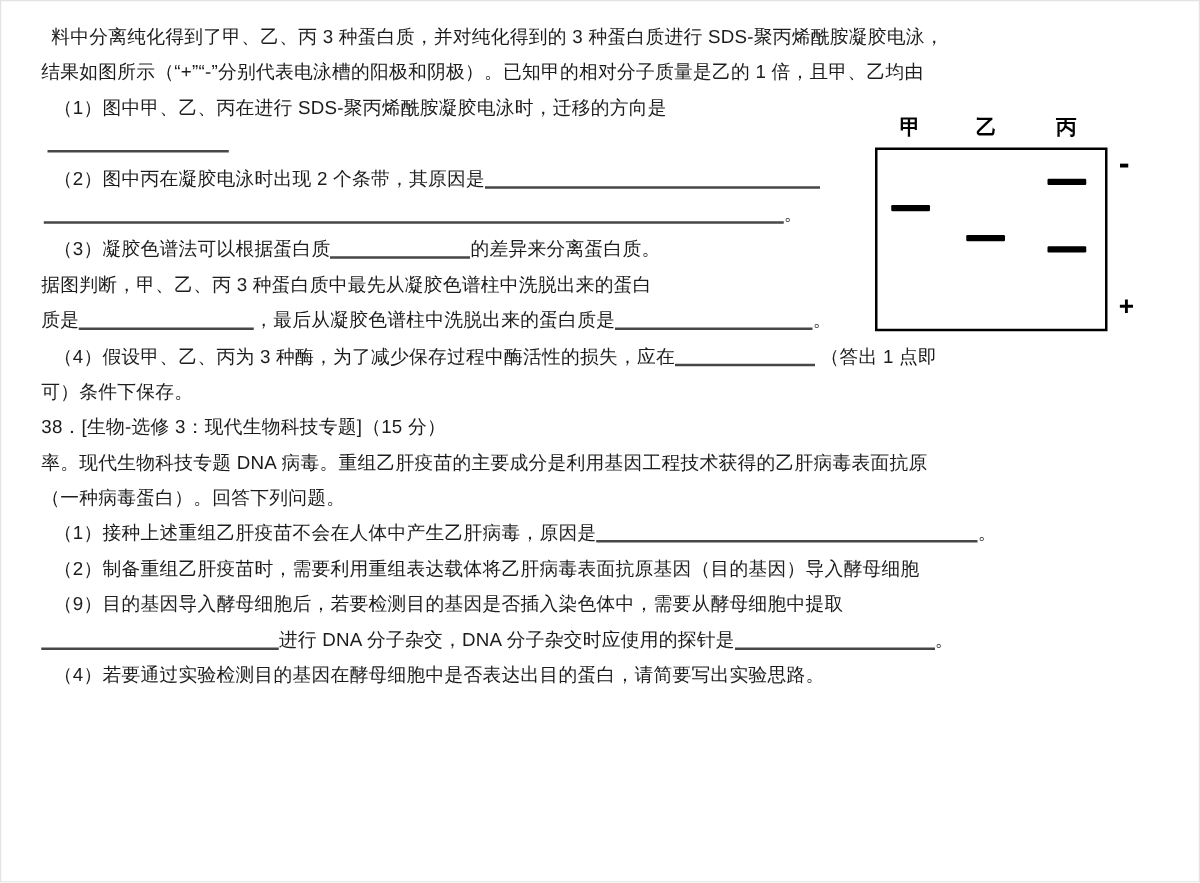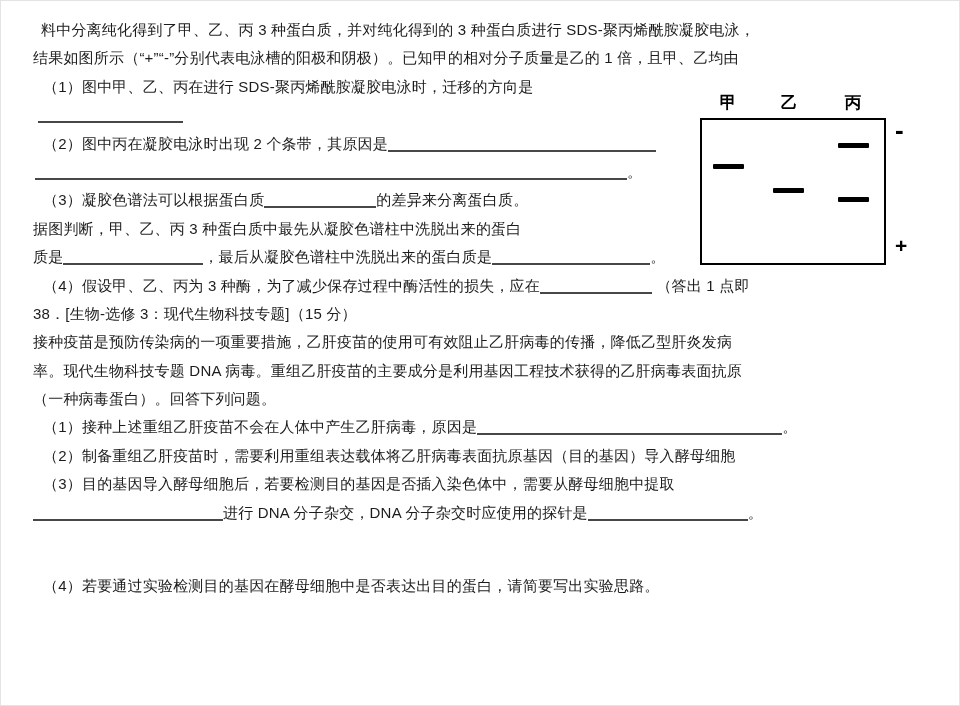--- a/index.html
+++ b/index.html
@@ -55,29 +55,29 @@
       <div class="line" style="padding-left: 8px;"><span>料中分离纯化得到了甲、乙、丙 3 种蛋白质，并对纯化得到的 3 种蛋白质进行 SDS-聚丙烯酰胺凝胶电泳，</span></div>
       <div class="line"><span>结果如图所示（“+”“-”分别代表电泳槽的阳极和阴极）。已知甲的相对分子质量是乙的 1 倍，且甲、乙均由</span></div>
       <div class="line" style="padding-left: 10px;"><span>（1）图中甲、乙、丙在进行 SDS-聚丙烯酰胺凝胶电泳时，迁移的方向是</span></div>
       <div class="line" style="padding-left: 5px;"><span class="blank" style="width: 145px; border-bottom-color: rgb(71, 71, 71);"></span></div>
       <div class="line" style="padding-left: 10px;"><span>（2）图中丙在凝胶电泳时出现 2 个条带，其原因是</span><span class="blank" style="width: 268px; border-bottom-color: rgb(71, 71, 71);"></span></div>
       <div class="line" style="padding-left: 2px;"><span class="blank" style="width: 592px; border-bottom-color: rgb(71, 71, 71);"></span><span>。</span></div>
       <div class="line" style="padding-left: 10px;"><span>（3）凝胶色谱法可以根据蛋白质</span><span class="blank" style="width: 112px; border-bottom-color: rgb(71, 71, 71);"></span><span>的差异来分离蛋白质。</span></div>
       <div class="line"><span>据图判断，甲、乙、丙 3 种蛋白质中最先从凝胶色谱柱中洗脱出来的蛋白</span></div>
       <div class="line"><span>质是</span><span class="blank" style="width: 140px; border-bottom-color: rgb(71, 71, 71);"></span><span>，最后从凝胶色谱柱中洗脱出来的蛋白质是</span><span class="blank" style="width: 158px; border-bottom-color: rgb(71, 71, 71);"></span><span>。</span></div>
       <div class="line" style="padding-left: 10px;"><span>（4）假设甲、乙、丙为 3 种酶，为了减少保存过程中酶活性的损失，应在</span><span class="blank" style="width: 112px; border-bottom-color: rgb(71, 71, 71);"></span><span> （答出 1 点即</span></div>
+      <div class="line"><span>可）条件下保存。</span></div>
       <div class="line"><span>38．[生物-选修 3：现代生物科技专题]（15 分）</span></div>
-      <div class="line"><span>接种疫苗是预防传染病的一项重要措施，乙肝疫苗的使用可有效阻止乙肝病毒的传播，降低乙型肝炎发病</span></div>
       <div class="line"><span>率。现代生物科技专题 DNA 病毒。重组乙肝疫苗的主要成分是利用基因工程技术获得的乙肝病毒表面抗原</span></div>
       <div class="line"><span>（一种病毒蛋白）。回答下列问题。</span></div>
       <div class="line" style="padding-left: 10px;"><span>（1）接种上述重组乙肝疫苗不会在人体中产生乙肝病毒，原因是</span><span class="blank" style="width: 305px; border-bottom-color: rgb(71, 71, 71);"></span><span>。</span></div>
       <div class="line" style="padding-left: 10px;"><span>（2）制备重组乙肝疫苗时，需要利用重组表达载体将乙肝病毒表面抗原基因（目的基因）导入酵母细胞</span></div>
-      <div class="line" style="padding-left: 10px;"><span>（3）目的基因导入酵母细胞后，若要检测目的基因是否插入染色体中，需要从酵母细胞中提取</span></div>
+      <div class="line" style="padding-left: 10px;"><span>（9）目的基因导入酵母细胞后，若要检测目的基因是否插入染色体中，需要从酵母细胞中提取</span></div>
       <div class="line"><span class="blank" style="width: 190px; border-bottom-color: rgb(71, 71, 71);"></span><span>进行 DNA 分子杂交，DNA 分子杂交时应使用的探针是</span><span class="blank" style="width: 160px; border-bottom-color: rgb(71, 71, 71);"></span><span>。</span></div>
-      <div class="line" style="padding-left: 10px; margin-top: 45px;"><span>（4）若要通过实验检测目的基因在酵母细胞中是否表达出目的蛋白，请简要写出实验思路。</span></div>
+      <div class="line" style="padding-left: 10px;"><span>（4）若要通过实验检测目的基因在酵母细胞中是否表达出目的蛋白，请简要写出实验思路。</span></div>
     </div>
 
   <div class="gel-figure">
     <div class="gel-box" style="left: 2px; top: 25px; width: 182px; height: 143px; border-color: rgb(0, 0, 0);"></div>
     <span class="electrode neg">-</span>
     <span class="electrode pos">+</span>
   <span class="lane-label" style="left: 30px;">甲</span>
       <div class="band" style="left: 15px; top: 71px; width: 31px; height: 5px; background: rgb(0, 0, 0);"></div>
       <span class="lane-label" style="left: 91px;">乙</span>
       <div class="band" style="left: 75px; top: 95px; width: 31px; height: 5px; background: rgb(0, 0, 0);"></div>

